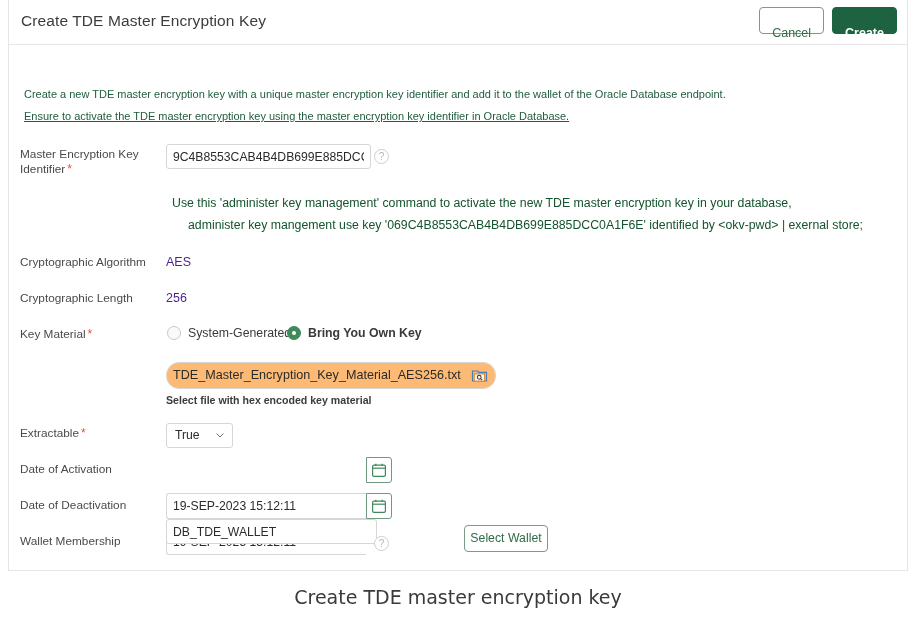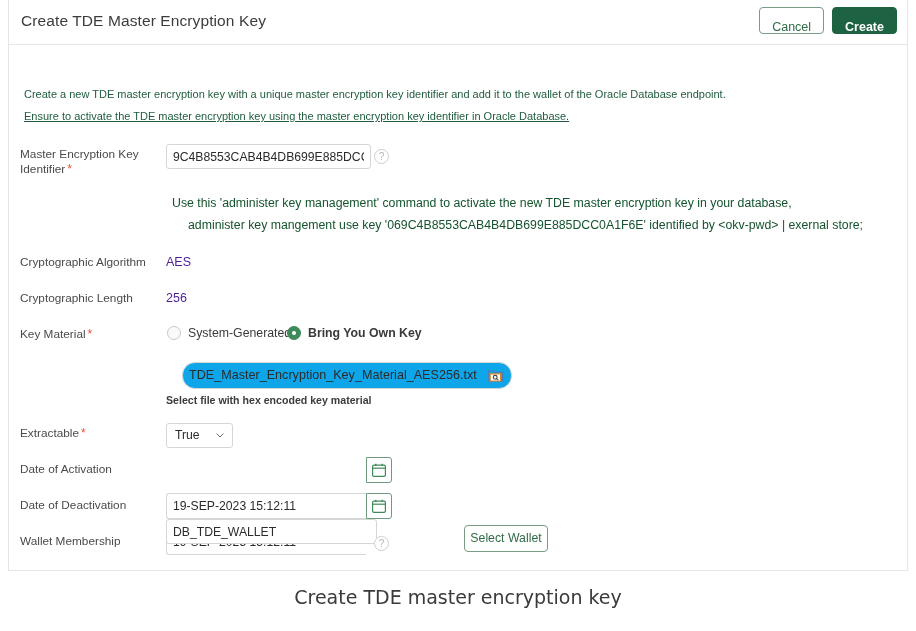--- a/index.html
+++ b/index.html
@@ -56,21 +56,21 @@
     right: 10px;
     top: 7px;
     display: flex;
     gap: 8px;
     align-items: center;
   }
   .btn {
     font-family: "Liberation Sans", sans-serif;
     font-size: 12.5px;
     border-radius: 4px;
-    padding: 6px 12px;
+    padding: 12px 12px;
     height: 27px;
     line-height: 27px;
     box-sizing: border-box;
     cursor: pointer;
     white-space: nowrap;
   }
   .btn-secondary {
     background: #ffffff;
     border: 1px solid #7a9b84;
     color: #2f6b46;
@@ -192,27 +192,27 @@
   .radio-label {
     font-size: 12.3px;
     color: #3a3a3a;
     padding-left: 7px;
     white-space: nowrap;
   }
 
   
   .file-box {
     position: absolute;
-    left: 182px;
+    left: 166px;
     top: 362px;
     width: 330px;
     height: 27px;
     border: 1px solid #d6d6d6;
     border-radius: 13px;
-    background: #0ea5e9;
+    background: #fdba74;
     box-sizing: border-box;
   }
   .file-name {
     position: absolute;
     left: 6px;
     top: 5px;
     font-size: 12.6px;
     color: #2b2b2b;
     white-space: nowrap;
   }

